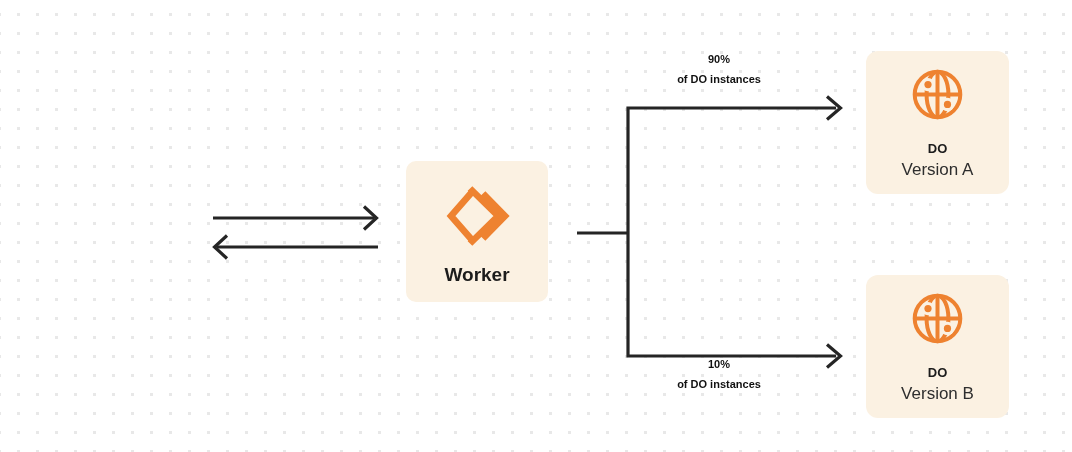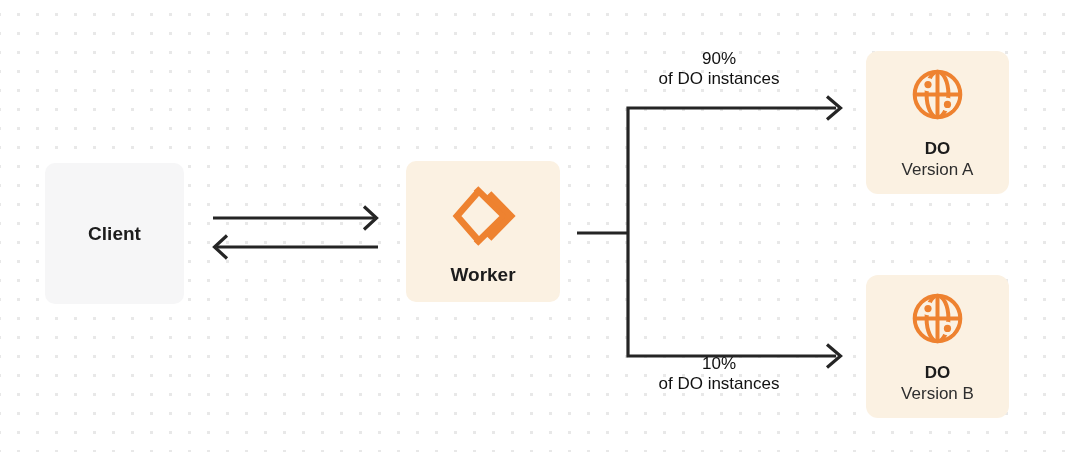--- a/index.html
+++ b/index.html
@@ -53,21 +53,21 @@
     width: 139px; height: 141px;
     background: var(--light-gray);
   }
   .node-client .node-label {
     font-size: 19px;
     font-weight: 700;
     color: var(--text);
   }
   .node-worker {
     left: 406px; top: 161px;
-    width: 154px; height: 141px;
+    width: 142px; height: 141px;
     background: var(--cream);
   }
   .node-worker .node-label {
     font-size: 19px;
     font-weight: 700;
     color: var(--text);
     margin-top: 10px;
   }
   .worker-icon-svg .wk {
     stroke: var(--orange);
@@ -77,21 +77,21 @@
     stroke-linecap: butt;
   }
   .node-do {
     width: 143px; height: 143px;
     background: var(--cream);
     border-radius: 12px;
   }
   .node-do-a { left: 866px; top: 51px; }
   .node-do-b { left: 866px; top: 275px; }
   .node-do .do-title {
-    font-size: 17px;
+    font-size: 13px;
     font-weight: 700;
     color: var(--text);
     margin-top: 16px;
     line-height: 20px;
   }
   .node-do .do-subtitle {
     font-size: 17px;
     font-weight: 400;
     color: var(--subtext);
     line-height: 21px;
@@ -100,22 +100,22 @@
     stroke: var(--orange);
     stroke-width: 4.2;
     fill: none;
   }
   .globe-icon-svg .halo { fill: var(--cream); }
   .globe-icon-svg .dot { fill: var(--orange); }
   .edge-label {
     position: absolute;
     width: 180px;
     text-align: center;
-    font-size: 17px;
-    font-weight: 400;
+    font-size: 11px;
+    font-weight: 700;
     color: #111;
     line-height: 20px;
   }
   .edge-label-top { left: 629px; top: 49px; }
   .edge-label-bottom { left: 629px; top: 354px; }
 </style>
 </head>
 <body>
 
 <div class="canvas">
@@ -130,23 +130,20 @@
 
     <path class="edge" d="M577,233 H628"></path>
 
     <path class="edge" d="M628,233 V108 H836"></path>
     <polyline class="edge" points="827,96.5 840.5,108 827,119.5"></polyline>
 
     <path class="edge" d="M628,233 V356 H836"></path>
     <polyline class="edge" points="827,344.5 840.5,356 827,367.5"></polyline>
   </svg>
 
-  <div class="node node-client">
-    <div class="node-label">Client</div>
-  </div>
 
   <div class="node node-worker">
     <svg class="worker-icon-svg" width="76" height="76" viewBox="0 0 76 76" aria-hidden="true">
       <polyline class="wk" points="33,14 12,38 33,62"></polyline>
       <polyline class="wk" points="31,10.5 59,38 31,65.5"></polyline>
       <polyline class="wk" points="44,15.5 66,38 44,60.5"></polyline>
     </svg>
     <div class="node-label">Worker</div>
   </div>
 

